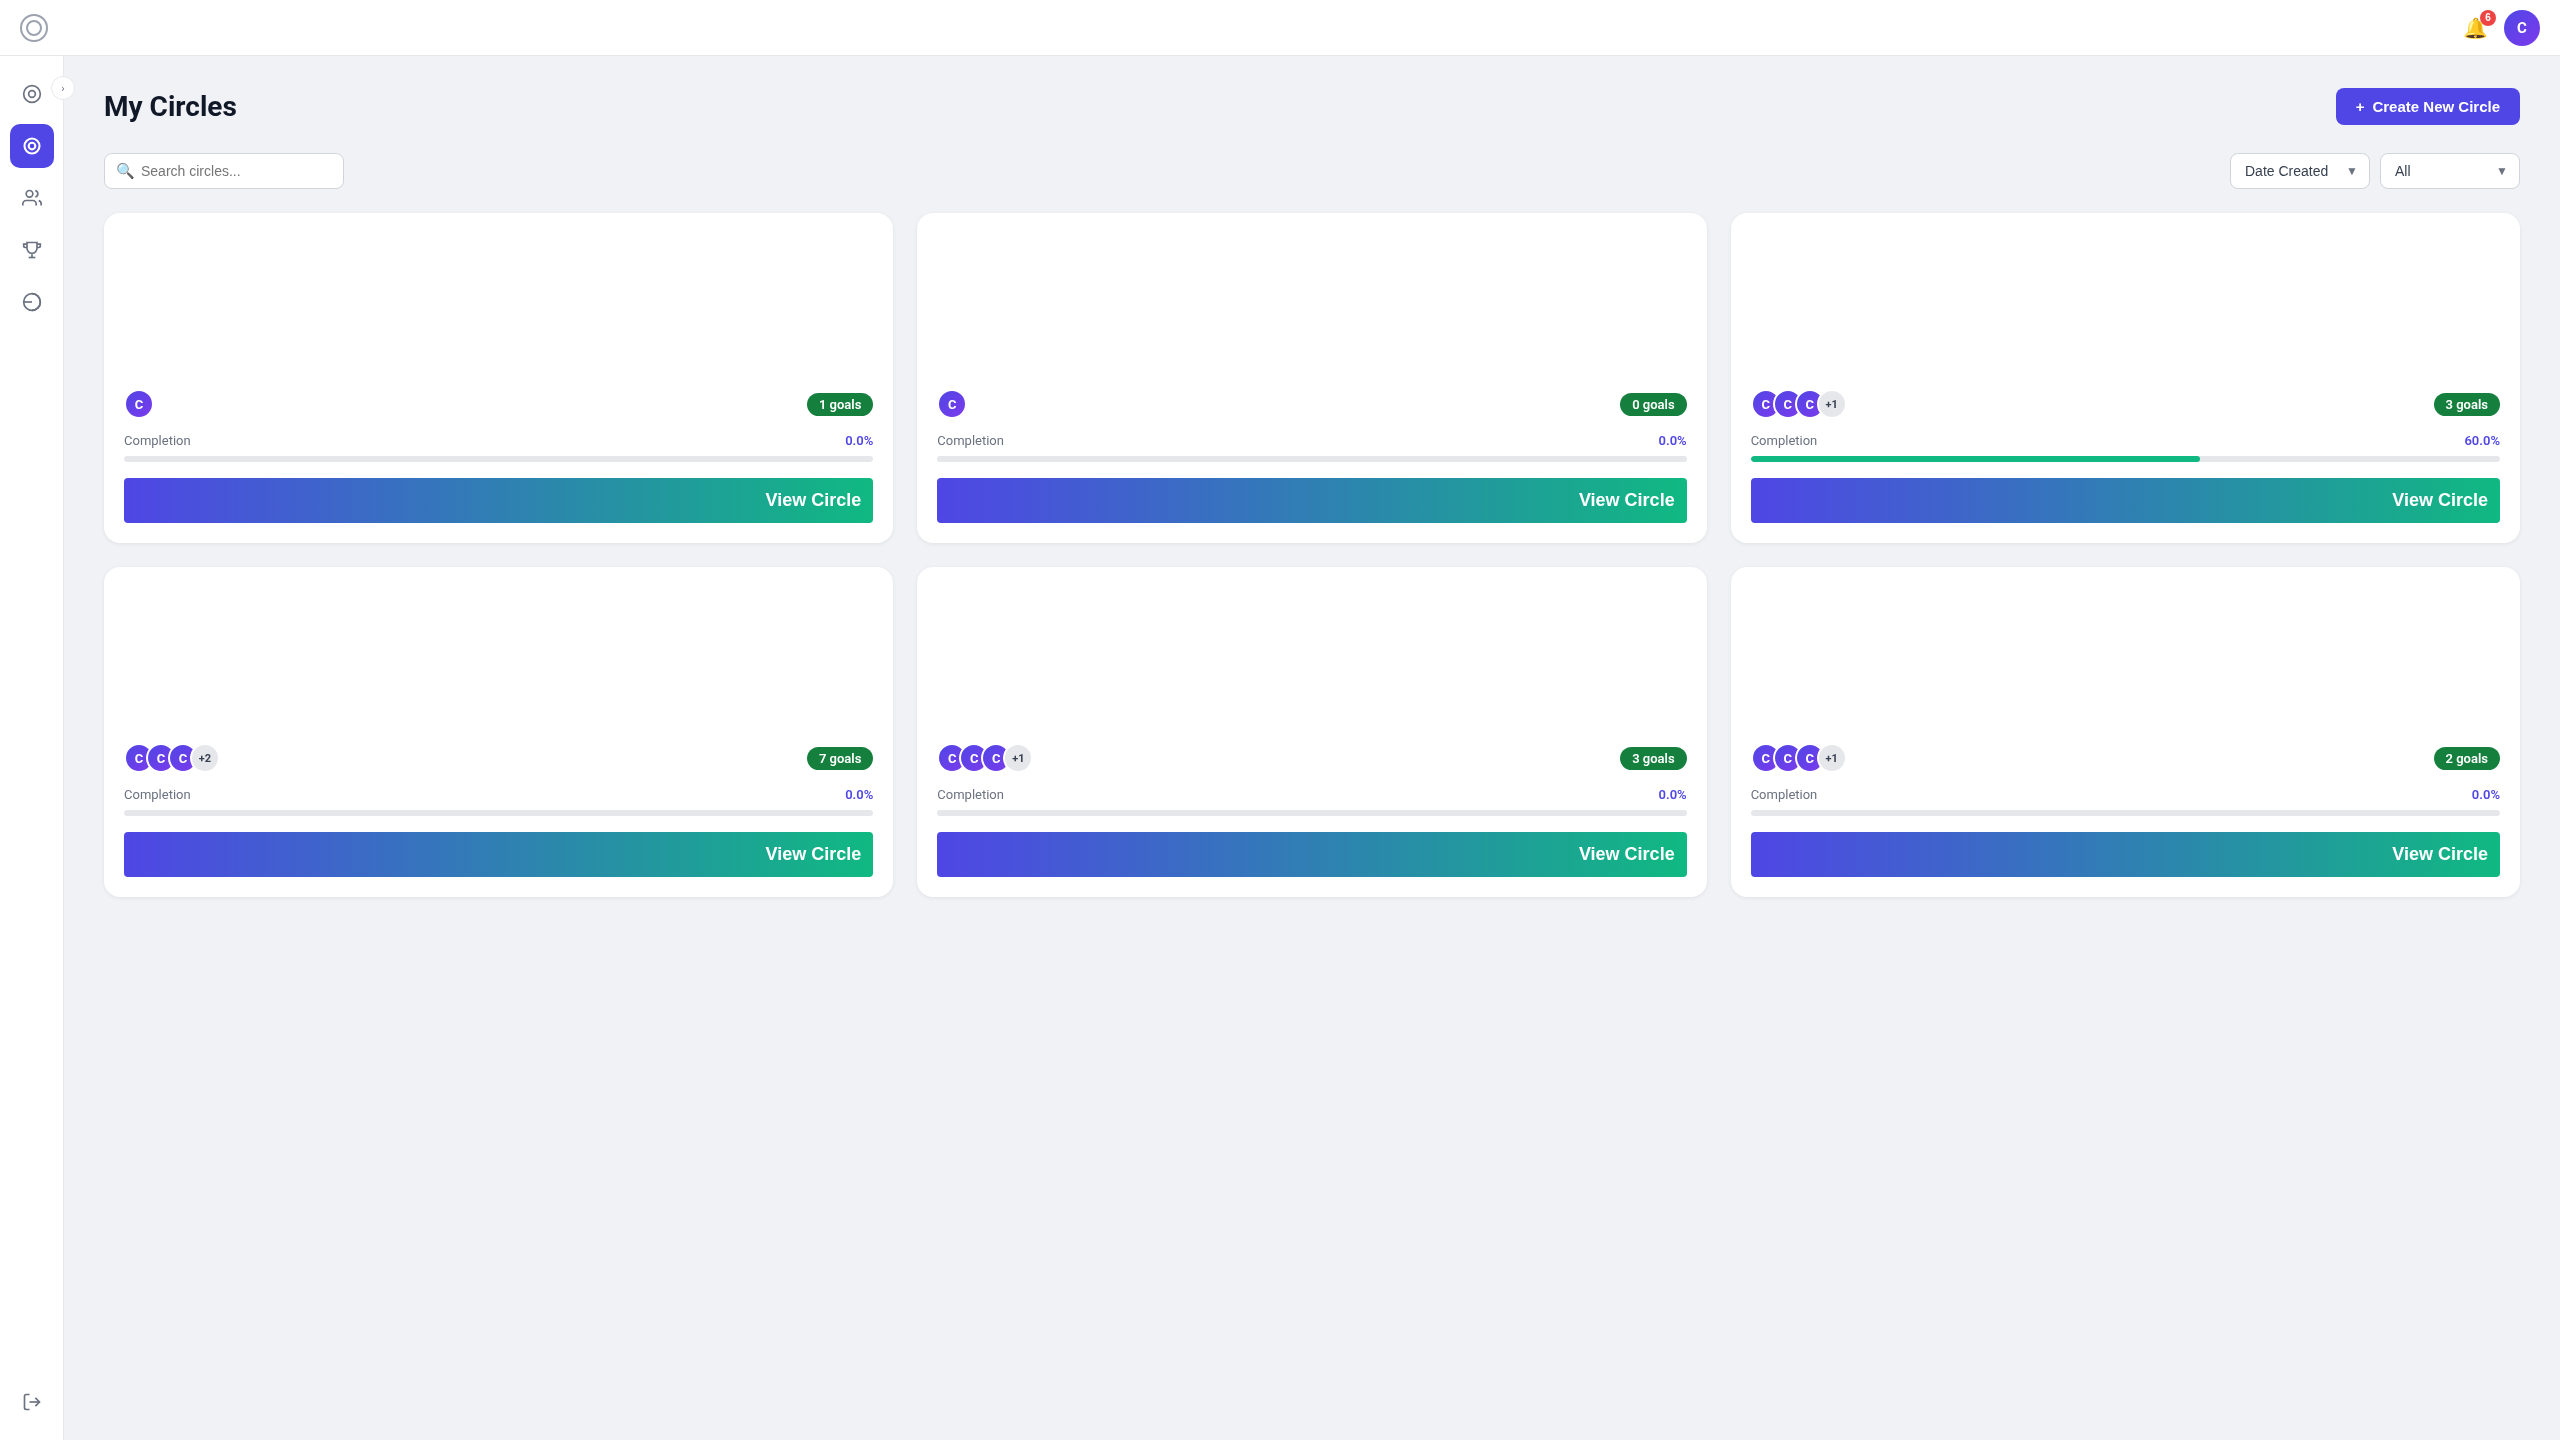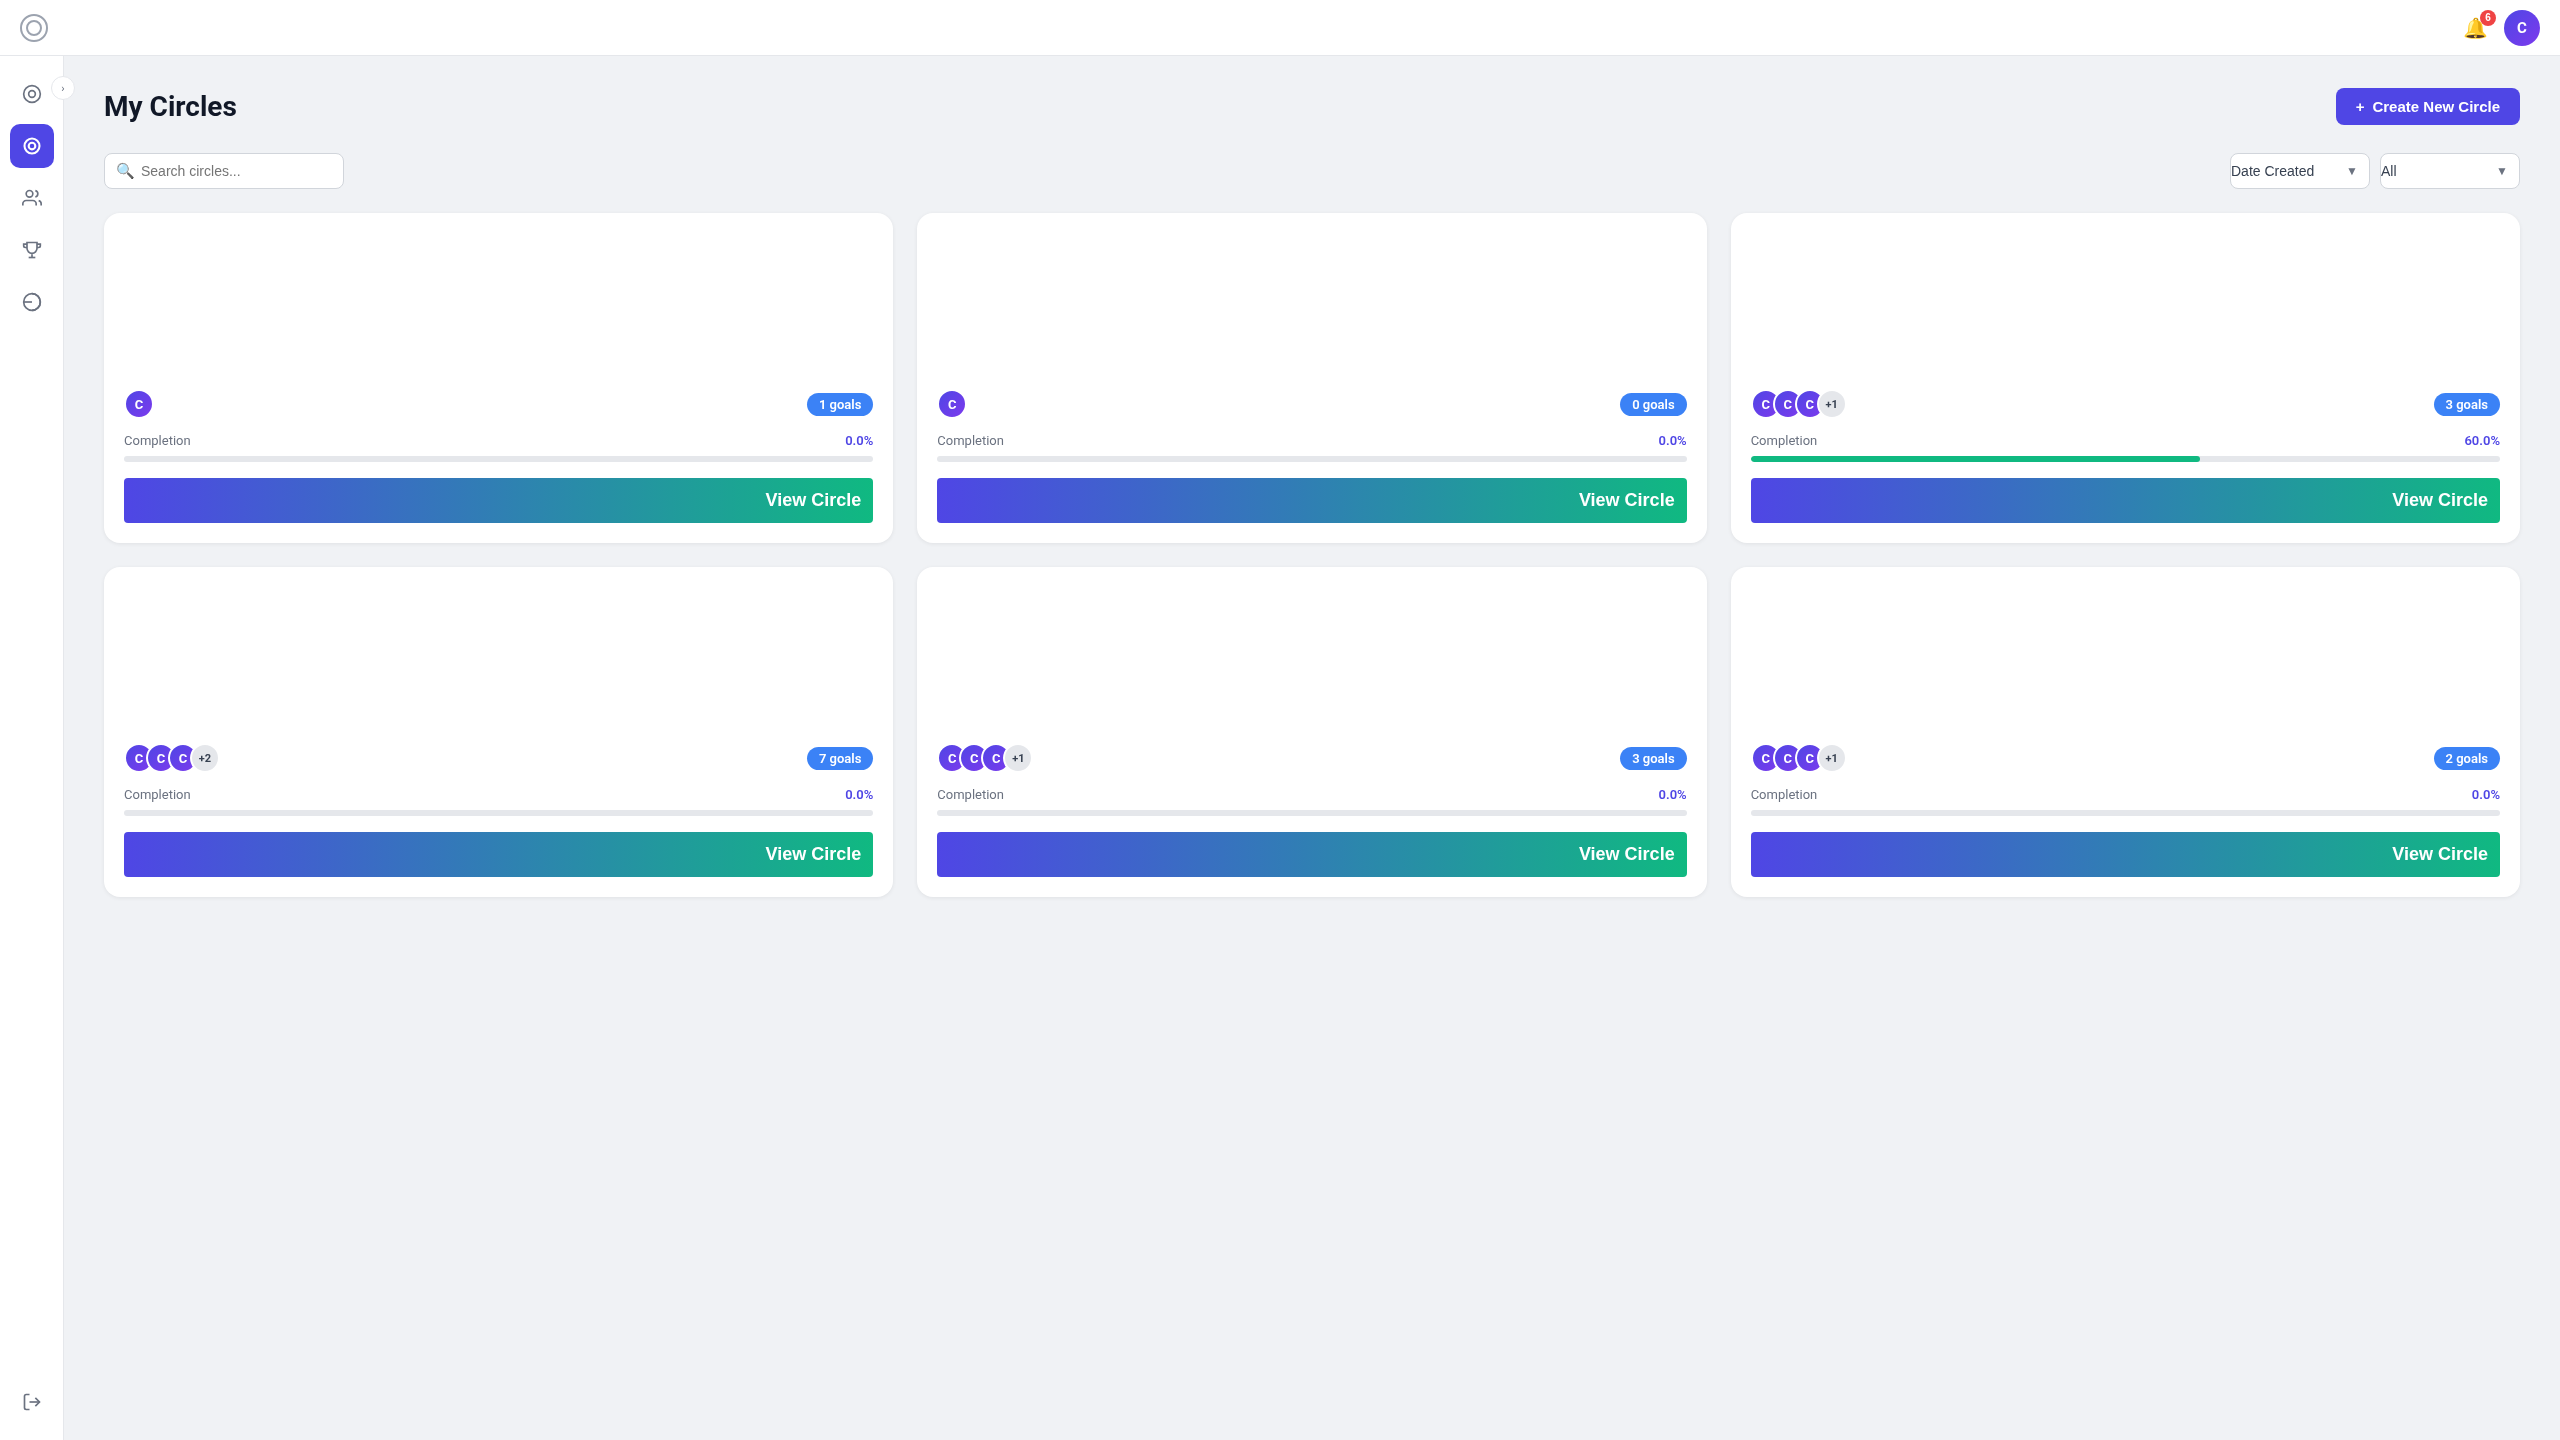--- a/index.html
+++ b/index.html
@@ -39,21 +39,21 @@
     .page-title { font-size: 28px; font-weight: 700; color: #111827; }
     .create-btn { background: #4f46e5; color: #fff; border: none; border-radius: 8px; padding: 10px 20px; font-size: 15px; font-weight: 600; cursor: pointer; display: flex; align-items: center; gap: 8px; }
 
     
     .filter-row { display: flex; align-items: center; justify-content: space-between; margin-bottom: 24px; }
     .search-wrap { position: relative; }
     .search-icon { position: absolute; left: 12px; top: 50%; transform: translateY(-50%); color: #9ca3af; font-size: 15px; }
     .search-input { padding: 9px 27px 9px 36px; border: 1px solid #d1d5db; border-radius: 8px; font-size: 14px; width: 240px; color: #374151; background: #fff; outline: none; }
     .filter-right { display: flex; gap: 10px; }
     .select-wrap { position: relative; }
-    .filter-select { appearance: none; padding: 9px 36px 9px 0; border: 1px solid #d1d5db; border-radius: 8px; font-size: 14px; color: #374151; background: #fff; cursor: pointer; outline: none; min-width: 140px; }
+    .filter-select { appearance: none; padding: 9px 36px 9px 14px; border: 1px solid #d1d5db; border-radius: 8px; font-size: 14px; color: #374151; background: #fff; cursor: pointer; outline: none; min-width: 140px; }
     .select-arrow { position: absolute; right: 12px; top: 50%; transform: translateY(-50%); color: #6b7280; font-size: 12px; pointer-events: none; }
 
     
     .cards-grid { display: grid; grid-template-columns: repeat(3, 1fr); gap: 24px; }
 
     
     .circle-card { background: #fff; border-radius: 16px; overflow: hidden; box-shadow: 0 1px 4px rgba(0,0,0,0.07); }
     .card-header { position: relative; height: 160px; padding: 20px; display: flex; flex-direction: column; justify-content: flex-end; }
     .card-header-gradient-1 { background: linear-gradient(135deg, #1e4d6b 0%, #1a9e8e 100%); }
     .card-header-gradient-2 { background: linear-gradient(135deg, #1a5e6e 0%, #1aa89a 100%); }
@@ -61,21 +61,21 @@
     .card-menu-btn { position: absolute; top: 14px; right: 14px; background: rgba(255,255,255,0.15); border: none; border-radius: 6px; width: 32px; height: 32px; display: flex; align-items: center; justify-content: center; cursor: pointer; color: #fff; font-size: 16px; }
     .card-title { color: #fff; font-size: 20px; font-weight: 700; line-height: 1.2; margin-bottom: 6px; }
     .card-desc { color: rgba(255,255,255,0.85); font-size: 13px; line-height: 1.4; overflow: hidden; display: -webkit-box; -webkit-line-clamp: 2; -webkit-box-orient: vertical; }
     .card-body { padding: 16px 20px 20px; }
     .card-meta { display: flex; align-items: center; justify-content: space-between; margin-bottom: 14px; }
     .avatars-row { display: flex; align-items: center; }
     .mini-avatar { width: 30px; height: 30px; border-radius: 50%; border: 2px solid #fff; display: flex; align-items: center; justify-content: center; font-size: 13px; font-weight: 700; margin-left: -8px; }
     .mini-avatar:first-child { margin-left: 0; }
     .mini-avatar-purple { background: linear-gradient(135deg, #4f46e5, #7c3aed); color: #fff; }
     .mini-avatar-count { background: #e5e7eb; color: #374151; font-size: 11px; font-weight: 700; }
-    .goals-badge { background: #3b82f6; color: #fff; border-radius: 20px; padding: 4px 12px; font-size: 13px; font-weight: 600; }
+    .goals-badge { background: #15803d; color: #fff; border-radius: 20px; padding: 4px 12px; font-size: 13px; font-weight: 600; }
     .completion-row { display: flex; align-items: flex-end; justify-content: space-between; margin-bottom: 8px; }
     .completion-label { font-size: 13px; color: #6b7280; }
     .completion-val { font-size: 13px; color: #4f46e5; font-weight: 600; }
     .progress-bar-bg { height: 6px; background: #e5e7eb; border-radius: 3px; margin-bottom: 16px; overflow: hidden; }
     .progress-bar-fill { height: 100%; border-radius: 3px; background: #10b981; }
     .view-circle-btn { width: 100%; padding: 12px; background: linear-gradient(90deg, #4f46e5 0%, #10b981 100%); color: #fff; border: none; border-radius: 4px; font-size: 18px; font-weight: 600; cursor: pointer; text-align: right; }
 
     
     .card-header { background-image: radial-gradient(circle, rgba(255,255,255,0.12) 1px, transparent 1px); background-size: 18px 18px; }
   </style>

